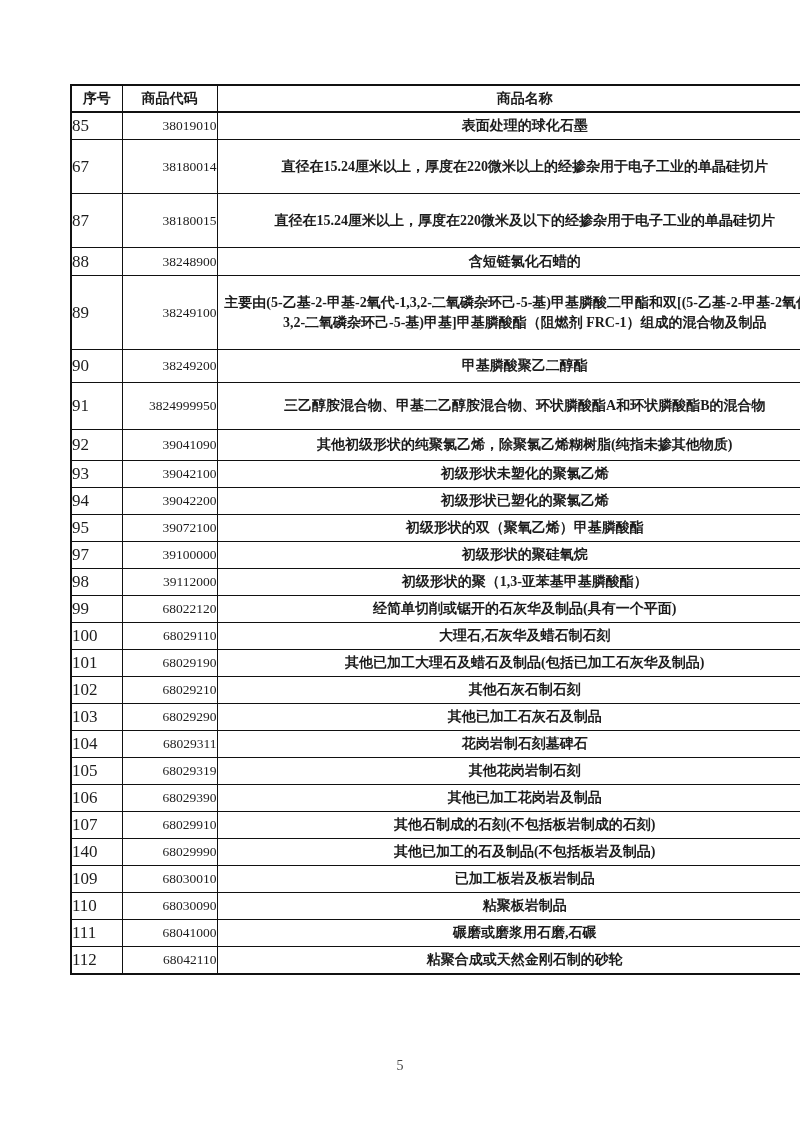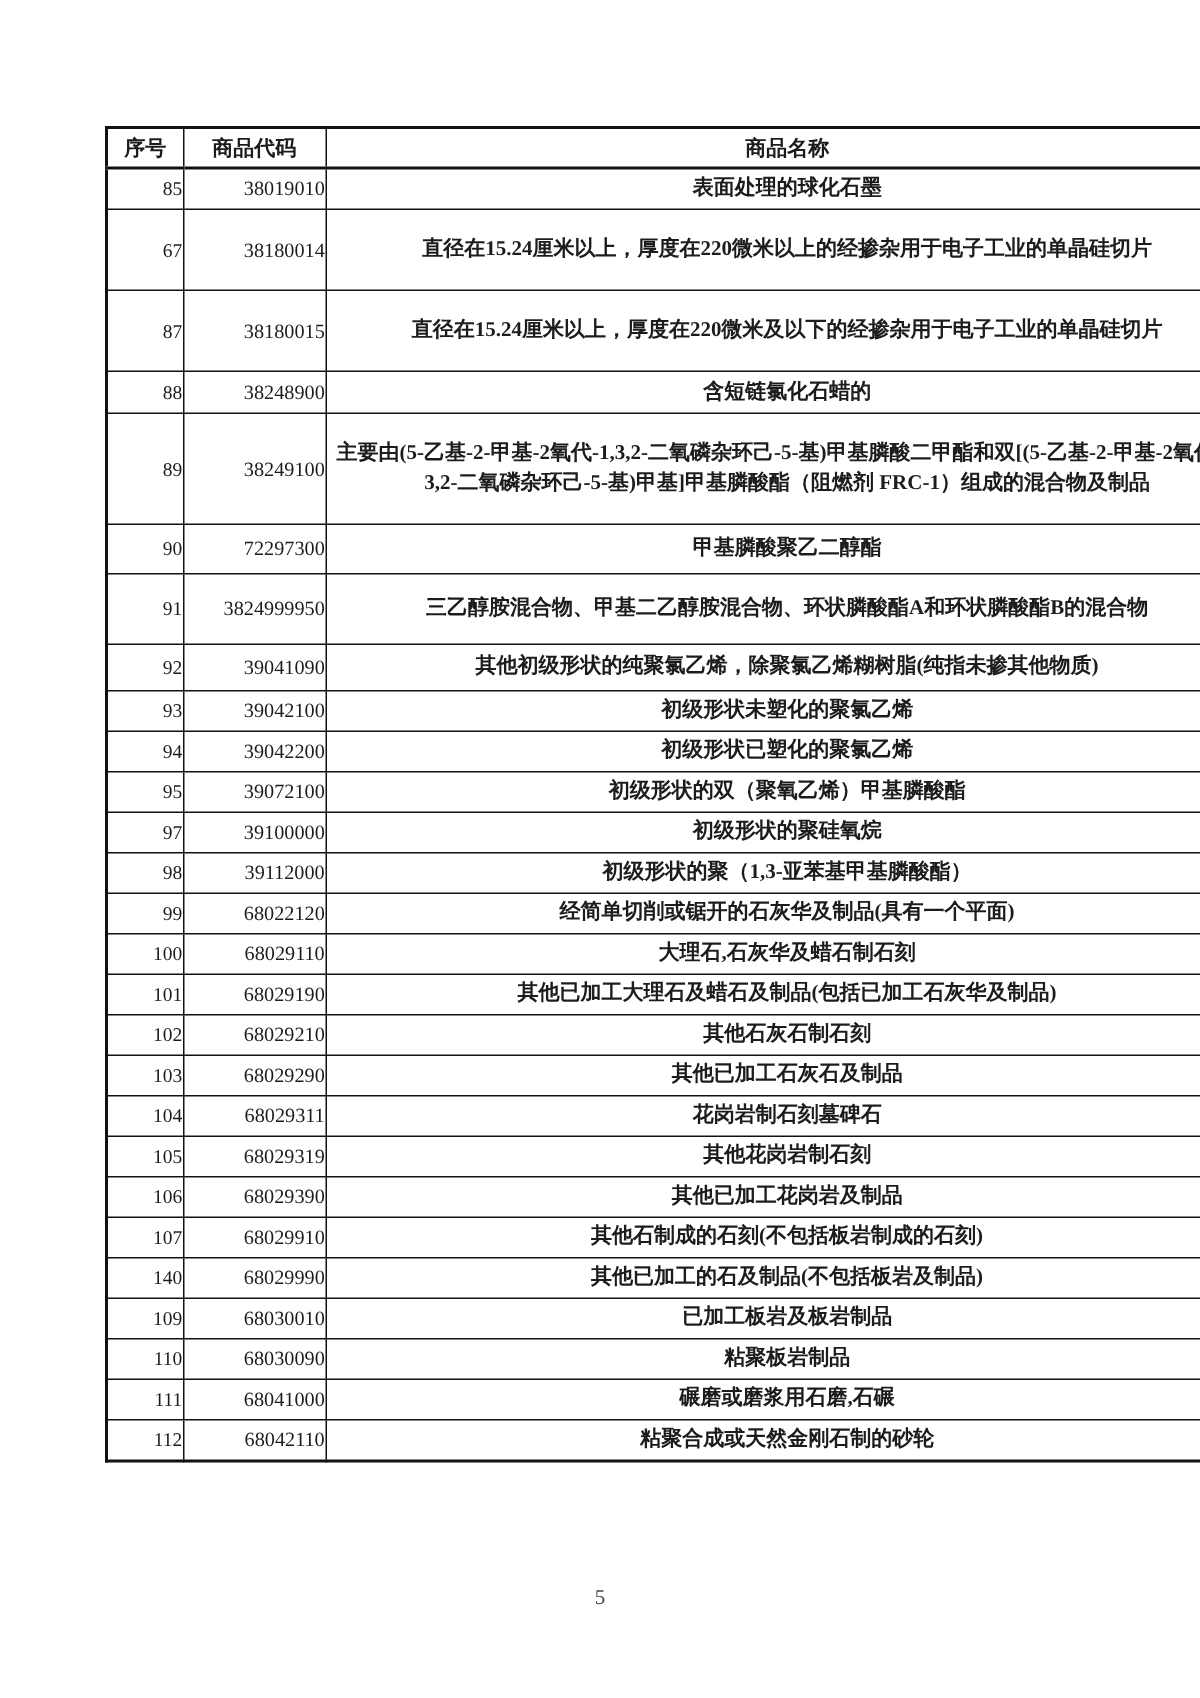--- a/index.html
+++ b/index.html
@@ -31,21 +31,21 @@
     vertical-align: middle;
     word-break: break-all;
   }
   .goods-table thead th {
     font-weight: bold;
     text-align: center;
     height: 27px;
     border-bottom: 2px solid #111;
   }
   .goods-table td { height: 27px; line-height: 20px; }
-  .goods-table td.no   { text-align: right; font-size: 13px; }
+  .goods-table td.no   { text-align: left; font-size: 17px; }
   .goods-table td.code { text-align: right; padding-left: 5px; font-size: 13.5px; }
   .goods-table td.name { text-align: center; padding: 3px 6px; font-weight: bold; }
   
   .goods-table tbody tr:nth-child(2) td,
   .goods-table tbody tr:nth-child(3) td { height: 54px; }
   .goods-table tbody tr:nth-child(4) td { height: 28px; }
   .goods-table tbody tr:nth-child(5) td { height: 74px; }
   .goods-table tbody tr:nth-child(6) td { height: 33px; }
   .goods-table tbody tr:nth-child(7) td { height: 47px; }
   .goods-table tbody tr:nth-child(8) td { height: 31px; }
@@ -98,21 +98,21 @@
           <td class="code">38248900</td>
           <td class="name">含短链氯化石蜡的</td>
         </tr>
         <tr>
           <td class="no">89</td>
           <td class="code">38249100</td>
           <td class="name">主要由(5-乙基-2-甲基-2氧代-1,3,2-二氧磷杂环己-5-基)甲基膦酸二甲酯和双[(5-乙基-2-甲基-2氧代-1,3,2-二氧磷杂环己-5-基)甲基]甲基膦酸酯（阻燃剂 FRC-1）组成的混合物及制品</td>
         </tr>
         <tr>
           <td class="no">90</td>
-          <td class="code">72297300</td>
+          <td class="code">38249200</td>
           <td class="name">甲基膦酸聚乙二醇酯</td>
         </tr>
         <tr>
           <td class="no">91</td>
           <td class="code">3824999950</td>
           <td class="name">三乙醇胺混合物、甲基二乙醇胺混合物、环状膦酸酯A和环状膦酸酯B的混合物</td>
         </tr>
         <tr>
           <td class="no">92</td>
           <td class="code">39041090</td>

